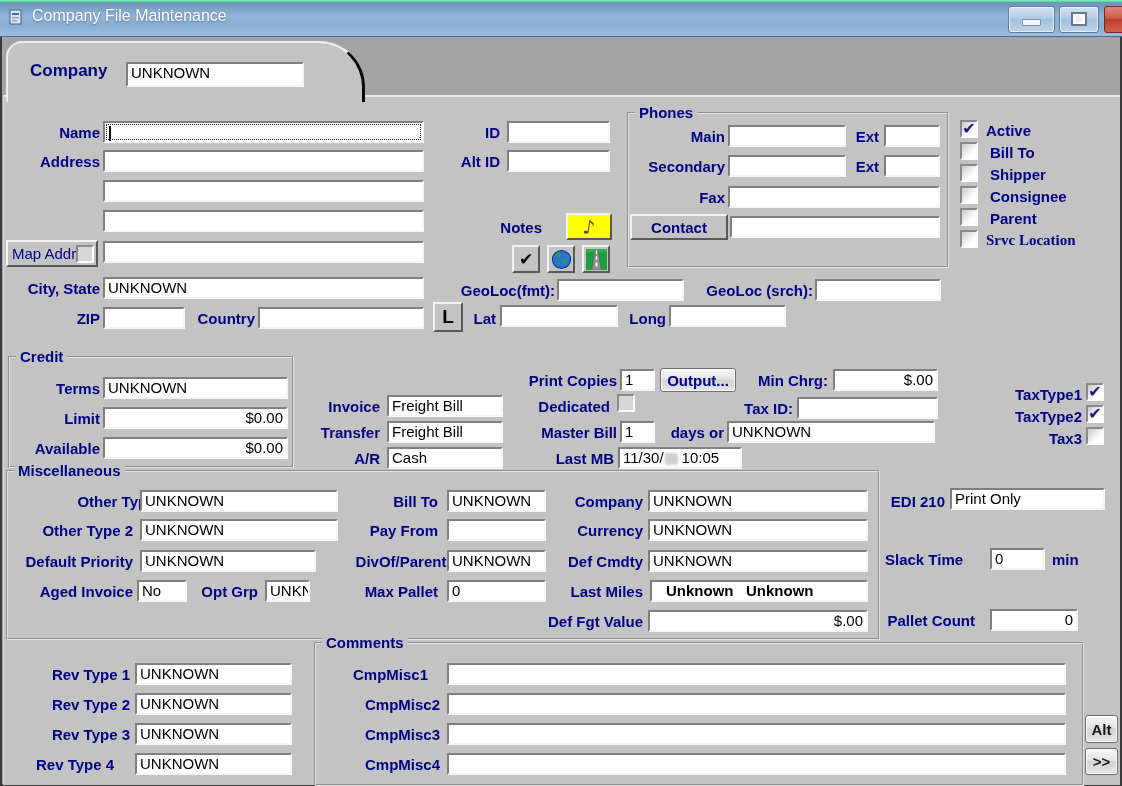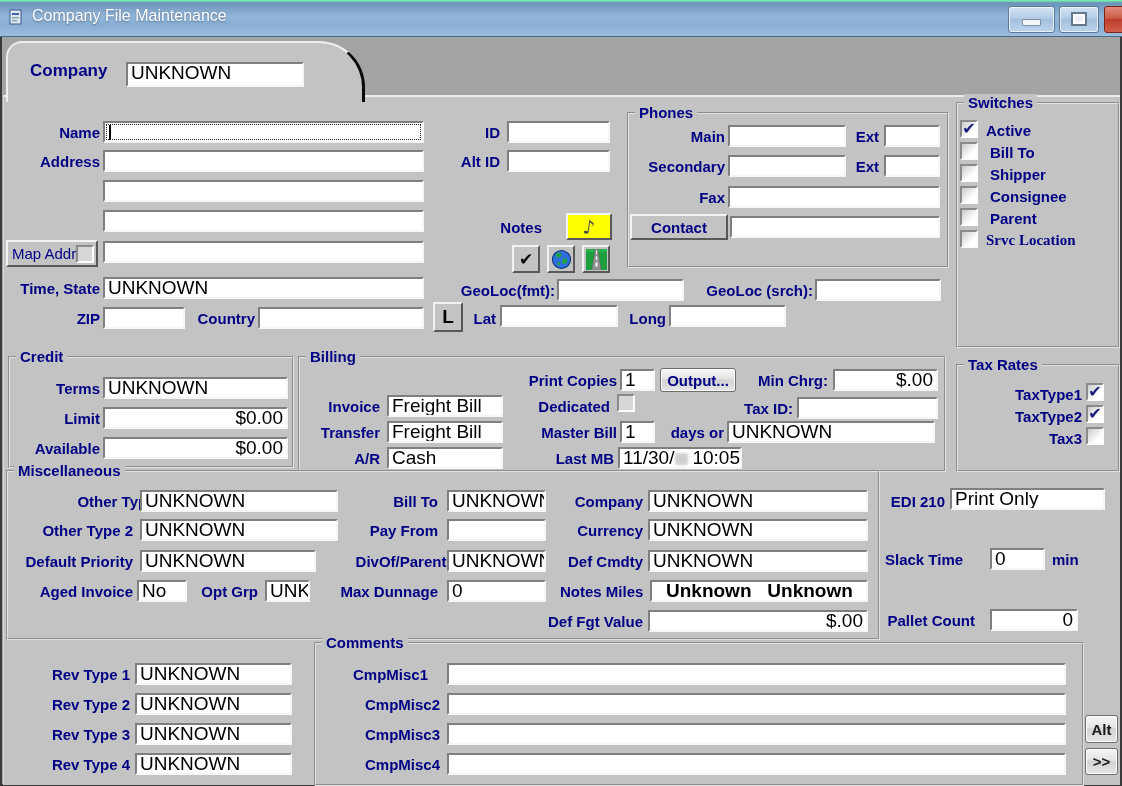--- a/index.html
+++ b/index.html
@@ -18,21 +18,21 @@
        background:linear-gradient(#e0897d 0%,#cc5a48 45%,#bd3d2a 50%,#d0604c 100%);}
   .panel{position:absolute;left:3px;top:95px;width:1116px;height:688px;background:#c3c3c3;
        border-top:2px solid #ececec;border-left:1px solid #d8d8d8;}
   .tab{position:absolute;left:6px;top:41px;width:354px;height:59px;background:#c3c3c3;
        border-top:2px solid #eee;border-left:2px solid #eee;border-right:3px solid #0a0a0a;
        border-radius:16px 46px 0 0;}
   .tab-label{position:absolute;left:22px;top:18px;color:#000085;font-size:17px;font-weight:bold;}
   .grp{position:absolute;border:2px groove #e2e2e2;border-radius:1px;}
   .leg{position:absolute;top:-10px;left:6px;padding:0 4px;background:#c3c3c3;color:#000085;font-weight:bold;font-size:15px;white-space:nowrap;}
   .l{position:absolute;color:#000085;font-weight:bold;font-size:15px;text-align:right;white-space:nowrap;}
-  .i{position:absolute;background:#fff;color:#000;font-size:19px;height:22px;line-height:18px;padding:0 3px;
+  .i{position:absolute;background:#fff;color:#000;font-size:15px;height:22px;line-height:18px;padding:0 3px;
      border-top:2px solid #7f7f7f;border-left:2px solid #7f7f7f;border-right:2px solid #f6f6f6;border-bottom:2px solid #f6f6f6;
      box-sizing:border-box;overflow:hidden;white-space:pre;}
   .i.right{text-align:right;}
   .i.focus{outline:1px dotted #202020;outline-offset:-4px;}
   .caret{display:inline-block;width:2px;height:15px;background:#000;vertical-align:middle;margin-left:1px;}
   .b{position:absolute;background:#c3c3c3;color:#000085;font-weight:bold;font-size:15px;text-align:center;box-sizing:border-box;
      border-top:2px solid #f2f2f2;border-left:2px solid #f2f2f2;border-right:2px solid #585858;border-bottom:2px solid #585858;
      display:flex;align-items:center;justify-content:center;cursor:default;}
   .b7{position:absolute;background:linear-gradient(#f7f7f7,#e3e3e3 45%,#d2d2d2 50%,#e6e6e6);border:1px solid #6e6e6e;border-radius:3px;
      color:#1a1a1a;font-weight:bold;font-size:15px;display:flex;align-items:center;justify-content:center;box-sizing:border-box;
@@ -80,21 +80,21 @@
   <div class="i focus" style="left:103px;top:121px;width:321px;"><span class="caret"></span><span></span></div>
   <span class="l" style="left:8px;top:153px;width:92px;">Address</span>
   <div class="i" style="left:103px;top:150px;width:321px;"></div>
   <div class="i" style="left:103px;top:180px;width:321px;"></div>
   <div class="i" style="left:103px;top:210px;width:321px;"></div>
   <div class="b" style="left:6px;top:240px;width:92px;height:27px;font-weight:normal;justify-content:flex-start;padding-left:4px;">
     <span>Map Addr</span>
     <span class="cb" style="position:absolute;right:2px;top:3px;background:#d7d7d7;"></span>
   </div>
   <div class="i" style="left:103px;top:241px;width:321px;"></div>
-  <span class="l" style="left:8px;top:280px;width:92px;">Time, State</span>
+  <span class="l" style="left:8px;top:280px;width:92px;">City, State</span>
   <div class="i" style="left:103px;top:277px;width:321px;">UNKNOWN</div>
   <span class="l" style="left:8px;top:310px;width:92px;">ZIP</span>
   <div class="i" style="left:103px;top:307px;width:82px;"></div>
   <span class="l" style="left:160px;top:310px;width:95px;">Country</span>
   <div class="i" style="left:258px;top:307px;width:166px;"></div>
 
   <span class="l" style="left:440px;top:124px;width:60px;">ID</span>
   <div class="i" style="left:507px;top:121px;width:103px;"></div>
   <span class="l" style="left:440px;top:153px;width:60px;">Alt ID</span>
   <div class="i" style="left:507px;top:150px;width:103px;"></div>
@@ -148,23 +148,20 @@
   <div class="i" style="left:884px;top:125px;width:56px;"></div>
   <span class="l" style="left:628px;top:158px;width:97px;">Secondary</span>
   <div class="i" style="left:728px;top:155px;width:118px;"></div>
   <span class="l" style="left:849px;top:158px;width:30px;">Ext</span>
   <div class="i" style="left:884px;top:155px;width:56px;"></div>
   <span class="l" style="left:640px;top:189px;width:85px;">Fax</span>
   <div class="i" style="left:728px;top:186px;width:212px;"></div>
   <div class="b" style="left:630px;top:214px;width:98px;height:26px;">Contact</div>
   <div class="i" style="left:730px;top:216px;width:210px;"></div>
 
-  <div class="grp" style="left:956px;top:102px;width:160px;height:242px;">
-    <span class="leg">Switches</span>
-  </div>
   <span class="cb" style="left:960px;top:120px;">✔</span>
   <span class="l" style="left:986px;top:122px;text-align:left;">Active</span>
   <span class="cb" style="left:960px;top:142px;"></span>
   <span class="l" style="left:990px;top:144px;text-align:left;">Bill To</span>
   <span class="cb" style="left:960px;top:164px;"></span>
   <span class="l" style="left:990px;top:166px;text-align:left;">Shipper</span>
   <span class="cb" style="left:960px;top:186px;"></span>
   <span class="l" style="left:990px;top:188px;text-align:left;">Consignee</span>
   <span class="cb" style="left:960px;top:208px;"></span>
   <span class="l" style="left:990px;top:210px;text-align:left;">Parent</span>
@@ -174,23 +171,20 @@
   <div class="grp" style="left:8px;top:356px;width:282px;height:108px;">
     <span class="leg">Credit</span>
   </div>
   <span class="l" style="left:10px;top:380px;width:90px;">Terms</span>
   <div class="i" style="left:103px;top:377px;width:185px;">UNKNOWN</div>
   <span class="l" style="left:10px;top:410px;width:90px;">Limit</span>
   <div class="i right" style="left:103px;top:407px;width:185px;">$0.00</div>
   <span class="l" style="left:10px;top:440px;width:90px;">Available</span>
   <div class="i right" style="left:103px;top:437px;width:185px;">$0.00</div>
 
-  <div class="grp" style="left:298px;top:356px;width:644px;height:112px;">
-    <span class="leg">Billing</span>
-  </div>
   <span class="l" style="left:505px;top:372px;width:112px;">Print Copies</span>
   <div class="i" style="left:620px;top:369px;width:35px;">1</div>
   <div class="b7" style="left:660px;top:368px;width:76px;height:24px;color:#000085;">Output...</div>
   <span class="l" style="left:738px;top:372px;width:90px;">Min Chrg:</span>
   <div class="i right" style="left:833px;top:369px;width:105px;">$.00</div>
 
   <span class="l" style="left:305px;top:398px;width:75px;">Invoice</span>
   <div class="i" style="left:387px;top:395px;width:116px;">Freight Bill</div>
   <span class="l" style="left:505px;top:398px;width:105px;">Dedicated</span>
   <span class="cb" style="left:617px;top:394px;background:#d7d7d7;"></span>
@@ -202,23 +196,20 @@
   <span class="l" style="left:505px;top:424px;width:112px;">Master Bill</span>
   <div class="i" style="left:620px;top:421px;width:35px;">1</div>
   <span class="l" style="left:658px;top:424px;width:66px;">days or</span>
   <div class="i" style="left:727px;top:421px;width:208px;">UNKNOWN</div>
 
   <span class="l" style="left:305px;top:450px;width:75px;">A/R</span>
   <div class="i" style="left:387px;top:447px;width:116px;">Cash</div>
   <span class="l" style="left:520px;top:450px;width:94px;">Last MB</span>
   <div class="i" style="left:618px;top:447px;width:124px;"><span>11/30/</span><span class="redact"></span><span style="margin-left:3px;">10:05</span></div>
 
-  <div class="grp" style="left:956px;top:364px;width:160px;height:104px;">
-    <span class="leg">Tax Rates</span>
-  </div>
   <span class="l" style="left:990px;top:386px;width:92px;">TaxType1</span>
   <span class="cb" style="left:1086px;top:383px;">✔</span>
   <span class="l" style="left:990px;top:408px;width:92px;">TaxType2</span>
   <span class="cb" style="left:1086px;top:405px;">✔</span>
   <span class="l" style="left:990px;top:430px;width:92px;">Tax3</span>
   <span class="cb" style="left:1086px;top:427px;"></span>
 
   <div class="grp" style="left:6px;top:470px;width:870px;height:166px;">
     <span class="leg">Miscellaneous</span>
   </div>
@@ -232,49 +223,49 @@
   <div class="i" style="left:137px;top:580px;width:50px;">No</div>
   <span class="l" style="left:195px;top:583px;width:63px;">Opt Grp</span>
   <div class="i" style="left:265px;top:580px;width:45px;padding-right:0;">UNKNOWN</div>
 
   <span class="l" style="left:350px;top:493px;width:88px;">Bill To</span>
   <div class="i" style="left:447px;top:490px;width:99px;">UNKNOWN</div>
   <span class="l" style="left:350px;top:522px;width:88px;">Pay From</span>
   <div class="i" style="left:447px;top:519px;width:99px;"></div>
   <span class="l" style="left:347px;top:553px;width:108px;text-align:center;">DivOf/Parent</span>
   <div class="i" style="left:447px;top:550px;width:99px;">UNKNOWN</div>
-  <span class="l" style="left:328px;top:583px;width:110px;">Max Dunnage</span>
+  <span class="l" style="left:328px;top:583px;width:110px;">Max Pallet</span>
   <div class="i" style="left:447px;top:580px;width:99px;">0</div>
 
   <span class="l" style="left:558px;top:493px;width:85px;">Company</span>
   <div class="i" style="left:648px;top:490px;width:220px;">UNKNOWN</div>
   <span class="l" style="left:558px;top:522px;width:85px;">Currency</span>
   <div class="i" style="left:648px;top:519px;width:220px;">UNKNOWN</div>
   <span class="l" style="left:555px;top:553px;width:88px;">Def Cmdty</span>
   <div class="i" style="left:648px;top:550px;width:220px;">UNKNOWN</div>
-  <span class="l" style="left:560px;top:583px;width:83px;">Notes Miles</span>
+  <span class="l" style="left:560px;top:583px;width:83px;">Last Miles</span>
   <div class="i" style="left:650px;top:580px;width:218px;padding-left:14px;font-weight:bold;">Unknown   Unknown</div>
   <span class="l" style="left:530px;top:613px;width:113px;">Def Fgt Value</span>
   <div class="i right" style="left:648px;top:610px;width:220px;">$.00</div>
 
   <span class="l" style="left:880px;top:493px;width:65px;">EDI 210</span>
   <div class="i" style="left:950px;top:488px;width:155px;">Print Only</div>
   <span class="l" style="left:885px;top:551px;width:78px;">Slack Time</span>
   <div class="i" style="left:990px;top:548px;width:55px;">0</div>
   <span class="l" style="left:1052px;top:551px;width:38px;text-align:left;">min</span>
   <span class="l" style="left:880px;top:612px;width:95px;">Pallet Count</span>
   <div class="i right" style="left:990px;top:609px;width:88px;">0</div>
 
   <span class="l" style="left:20px;top:666px;width:110px;">Rev Type 1</span>
   <div class="i" style="left:135px;top:663px;width:157px;">UNKNOWN</div>
   <span class="l" style="left:20px;top:696px;width:110px;">Rev Type 2</span>
   <div class="i" style="left:135px;top:693px;width:157px;">UNKNOWN</div>
   <span class="l" style="left:20px;top:726px;width:110px;">Rev Type 3</span>
   <div class="i" style="left:135px;top:723px;width:157px;">UNKNOWN</div>
-  <span class="l" style="left:20px;top:756px;width:110px;">Rev Type 4</span>
+  <span class="l" style="left:20px;top:756px;width:110px;text-align:center;">Rev Type 4</span>
   <div class="i" style="left:135px;top:753px;width:157px;">UNKNOWN</div>
 
   <div class="grp" style="left:314px;top:642px;width:766px;height:140px;">
     <span class="leg">Comments</span>
   </div>
   <span class="l" style="left:328px;top:666px;width:100px;">CmpMisc1</span>
   <div class="i" style="left:447px;top:663px;width:619px;"></div>
   <span class="l" style="left:340px;top:696px;width:100px;">CmpMisc2</span>
   <div class="i" style="left:447px;top:693px;width:619px;"></div>
   <span class="l" style="left:340px;top:726px;width:100px;">CmpMisc3</span>

